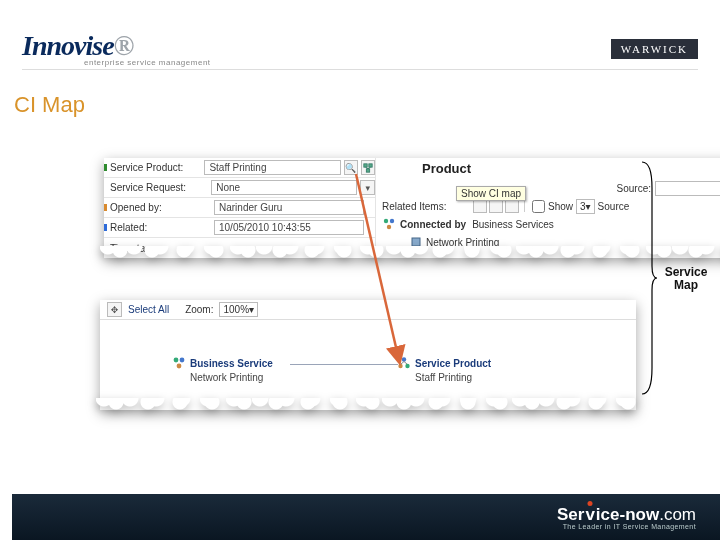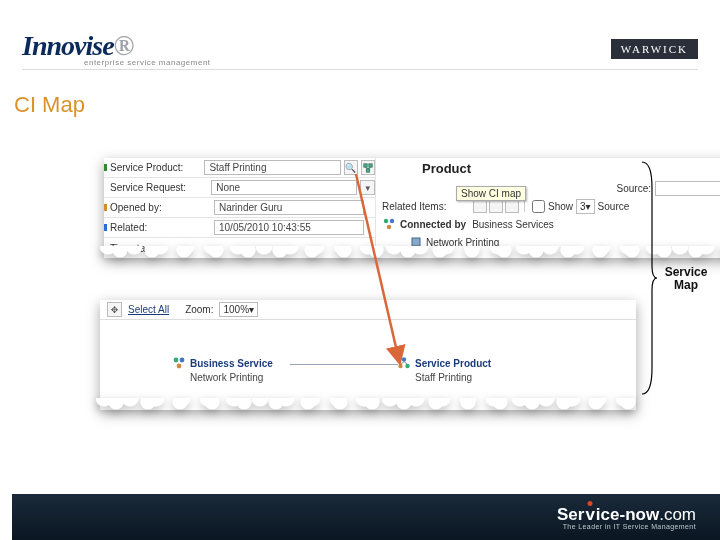--- a/index.html
+++ b/index.html
@@ -161,21 +161,21 @@
       </div>
     </div>
     <div class="tooltip">Show CI map</div>
   </div>
 </div>
 
 <div class="shot-wrap shot2">
   <div class="shot-inner">
     <div class="toolbar2">
       <span class="iconbtn">✥</span>
-      <span style="color:#1a3b7a;text-decoration:underline;">Select All</span>
+      <span style="color:#1a3b7a;">Select All</span>
       <span style="margin-left:10px;">Zoom:</span>
       <span class="sel"><span>100%</span> ▾</span>
     </div>
     <div class="nodes">
       <div class="link" style="left:190px; top:44px; width:108px;"></div>
       <div class="node" style="left:72px; top:36px;">
         <div class="nh">
           <span class="nicon"><svg viewBox="0 0 14 14">
                 <circle cx="4" cy="4" r="2.4" fill="#3a7"></circle>
                 <circle cx="10" cy="4" r="2.4" fill="#47c"></circle>

